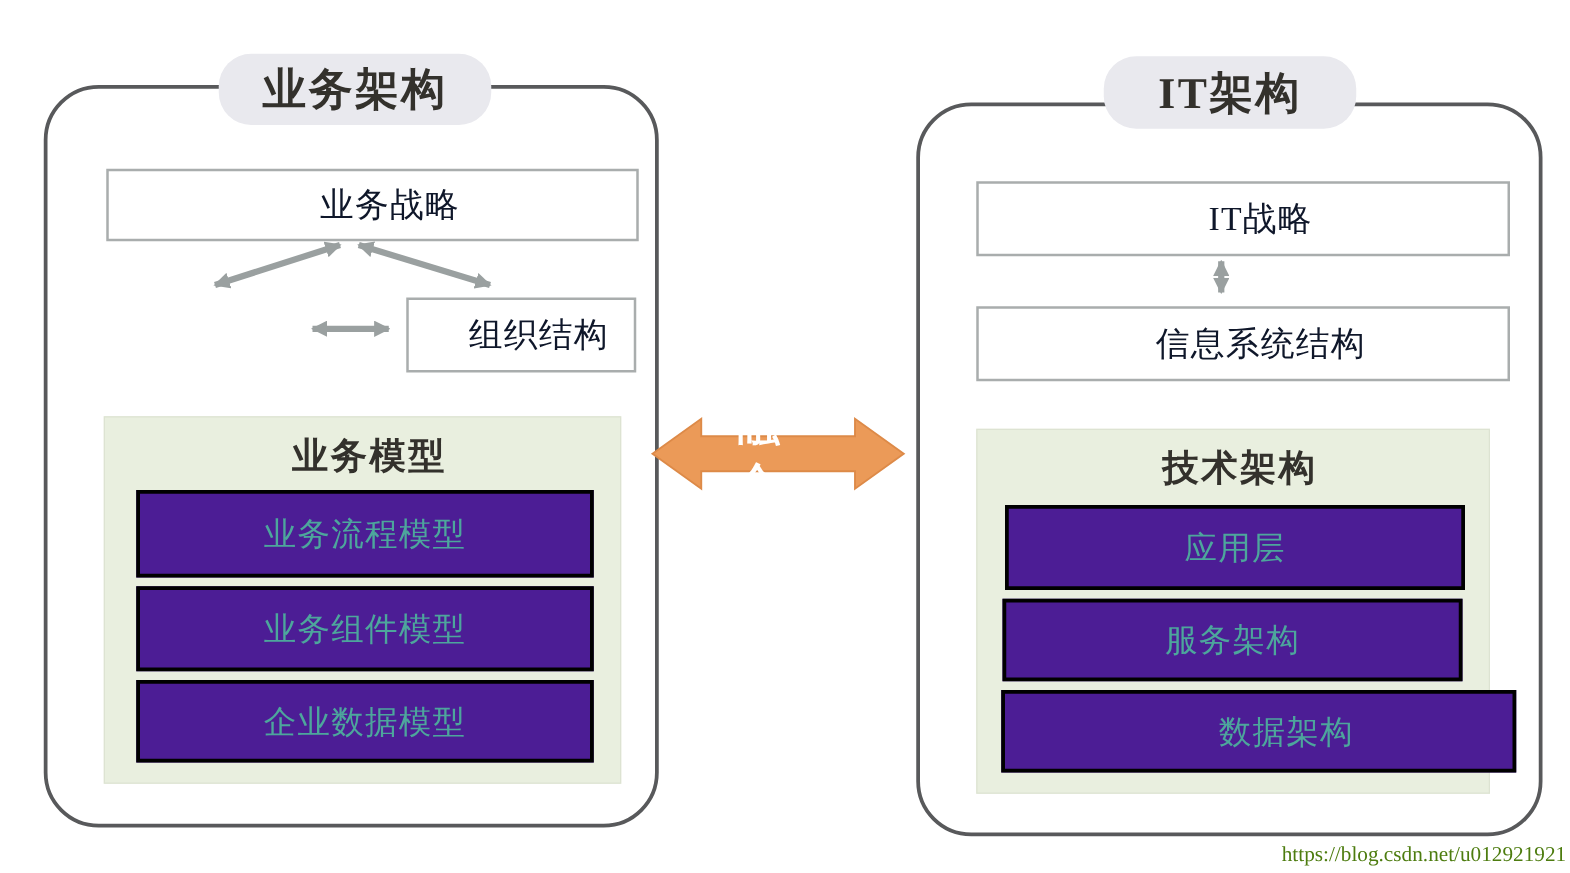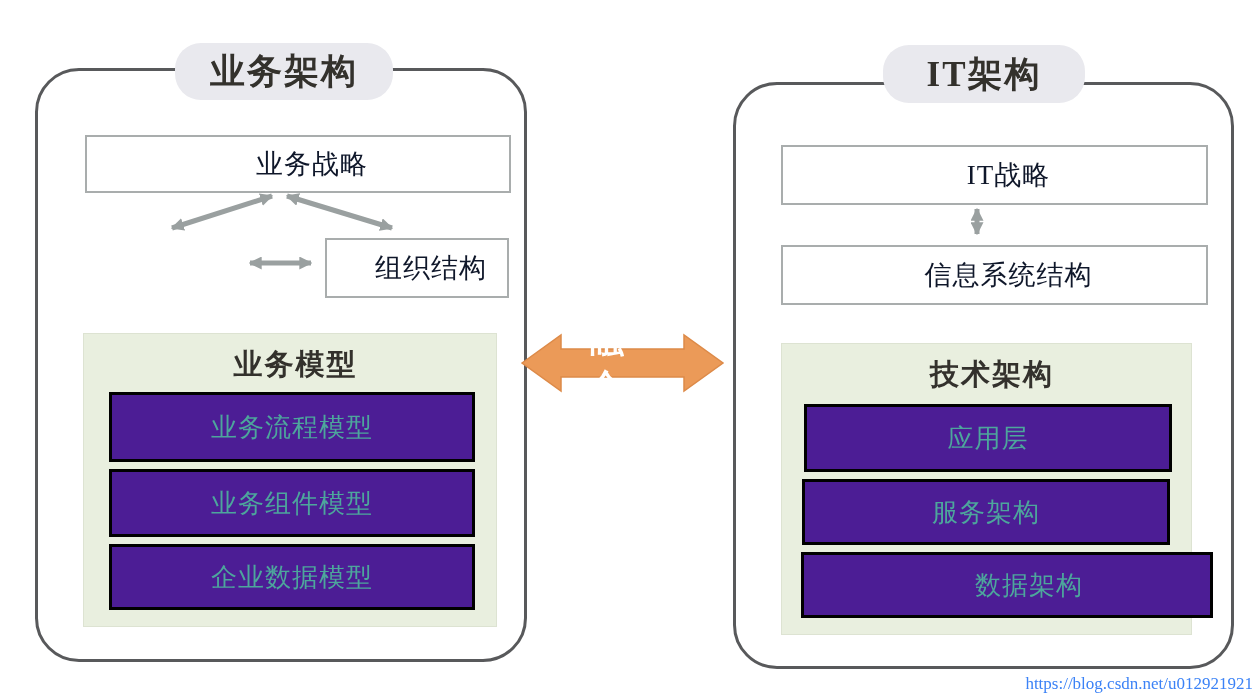--- a/index.html
+++ b/index.html
@@ -37,21 +37,21 @@
     position:absolute;left:0;top:0;width:1256px;height:698px;
     z-index:2;pointer-events:none;
   }
   .fusion-label{
     position:absolute;left:590px;top:347px;width:68px;height:34px;
     display:flex;align-items:center;justify-content:center;
     color:#ffffff;font-weight:bold;font-size:34px;letter-spacing:2px;z-index:4;
   }
   .watermark{
     position:absolute;right:3px;bottom:4px;
-    color:#3b82f6;font-size:17px;z-index:5;
+    color:#4d7c0f;font-size:17px;z-index:5;
   }
 </style>
 </head>
 <body>
 
 <div class="canvas">
 
   <div class="panel" style="left:35px;top:68px;width:486px;height:588px;">
 
     <div class="badge" style="left:137px;top:-28px;width:218px;height:57px;">

